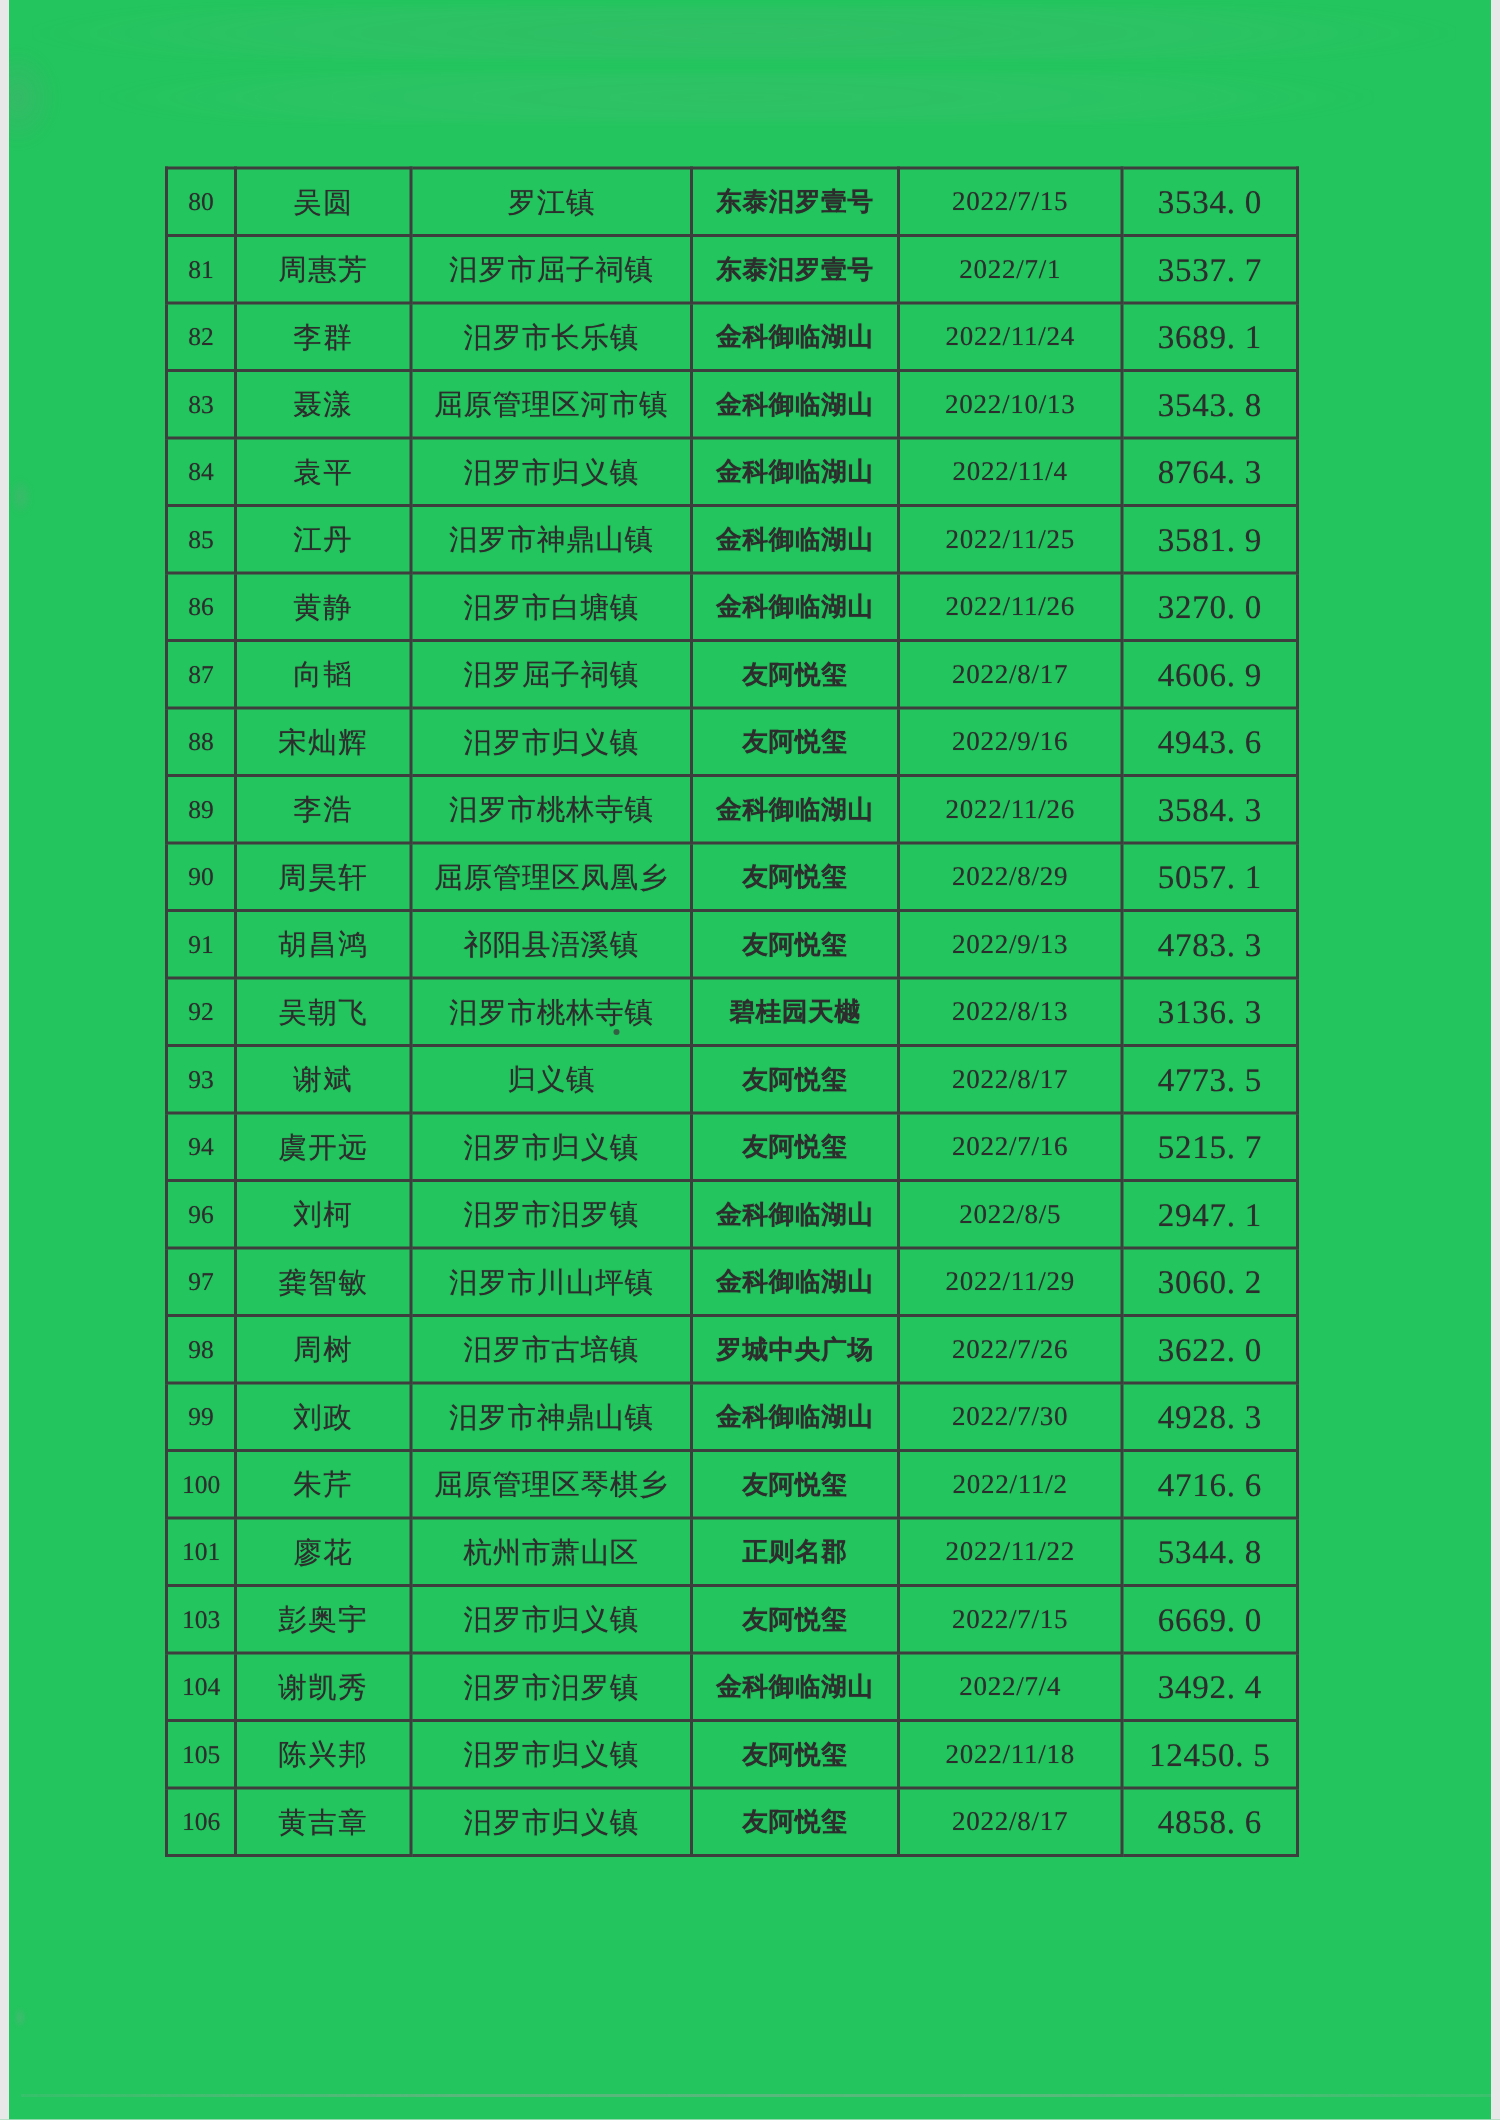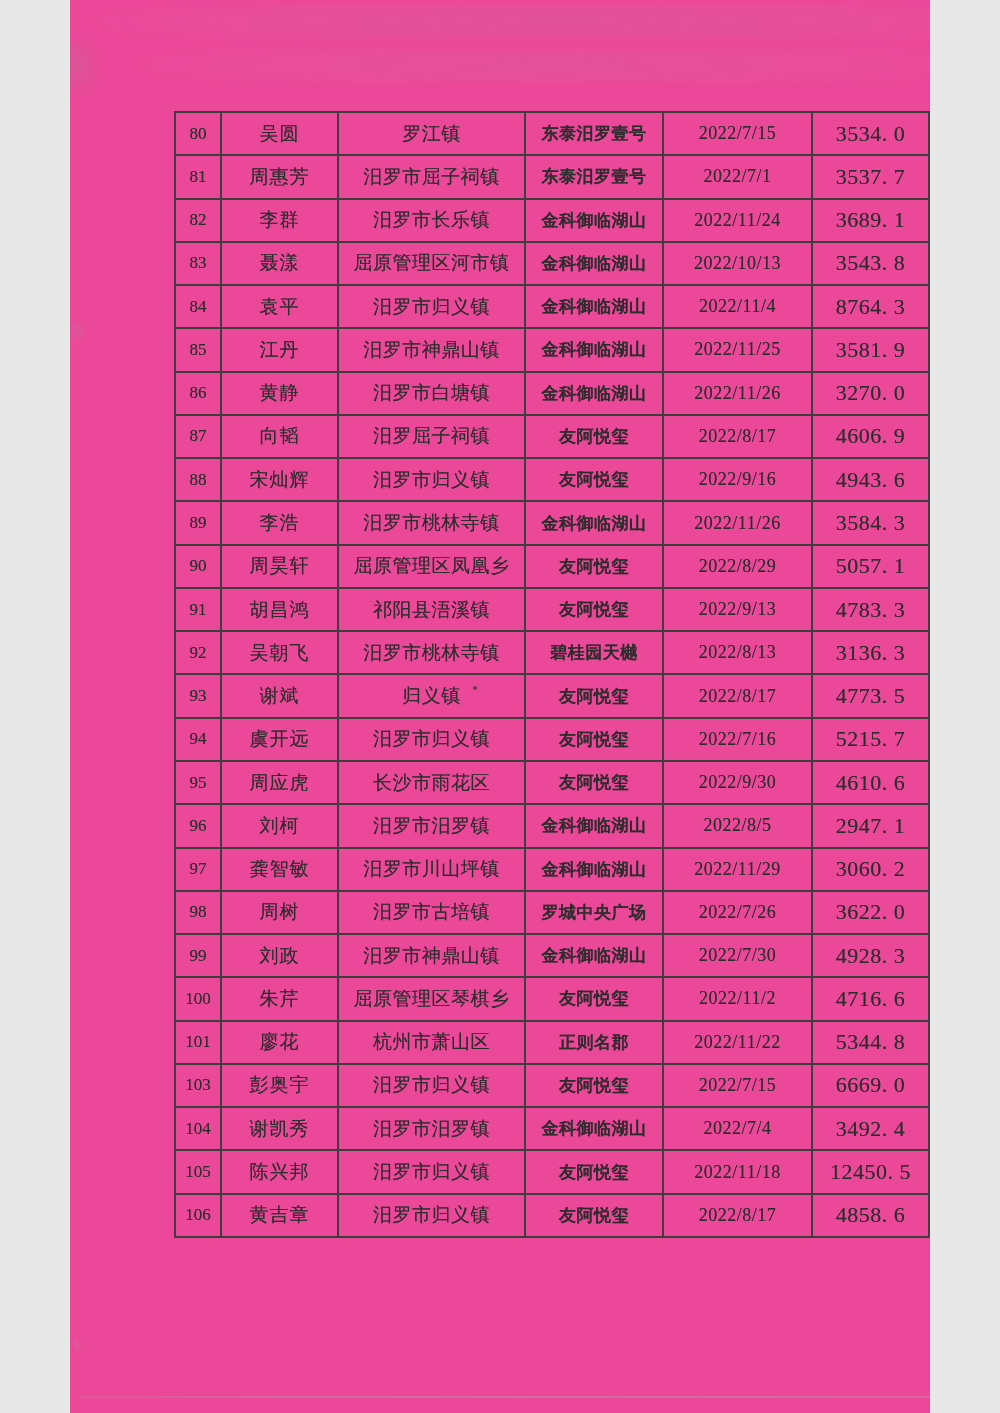--- a/index.html
+++ b/index.html
@@ -2,24 +2,24 @@
 <html><head>
 <meta charset="utf-8">
 <style>
   html, body {
     margin: 0;
     padding: 0;
     background: #e8e8e8;
   }
   .page {
     position: relative;
-    width: 860px;
+    width: 988px;
     height: 1413px;
     margin: 0 auto;
-    background: #ec4899;
+    background: #22c55e;
     overflow: hidden;
     font-family: "Liberation Serif", "DejaVu Serif", serif;
   }
   
   .artifact {
     position: absolute;
     pointer-events: none;
   }
   .noise-band-1 {
     left: 15px; top: 4px; width: 950px; height: 36px;
@@ -222,28 +222,20 @@
         </tr>
         <tr>
           <td class="col-index">94</td>
           <td class="col-name">虞开远</td>
           <td class="col-location">汨罗市归义镇</td>
           <td class="col-property">友阿悦玺</td>
           <td class="col-date">2022/7/16</td>
           <td class="col-amount">5215. 7</td>
         </tr>
         <tr>
-          <td class="col-index">95</td>
-          <td class="col-name">周应虎</td>
-          <td class="col-location">长沙市雨花区</td>
-          <td class="col-property">友阿悦玺</td>
-          <td class="col-date">2022/9/30</td>
-          <td class="col-amount">4610. 6</td>
-        </tr>
-        <tr>
           <td class="col-index">96</td>
           <td class="col-name">刘柯</td>
           <td class="col-location">汨罗市汨罗镇</td>
           <td class="col-property">金科御临湖山</td>
           <td class="col-date">2022/8/5</td>
           <td class="col-amount">2947. 1</td>
         </tr>
         <tr>
           <td class="col-index">97</td>
           <td class="col-name">龚智敏</td>

